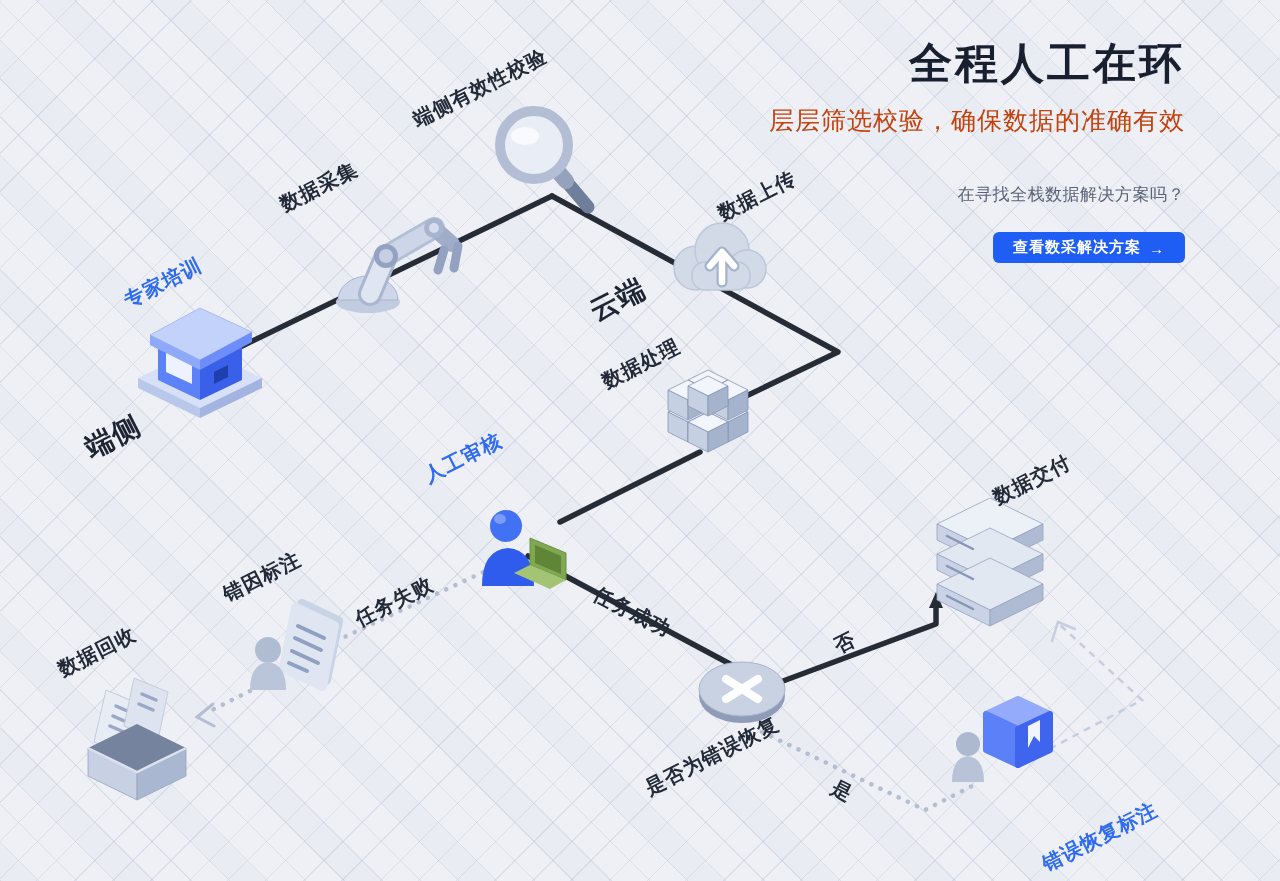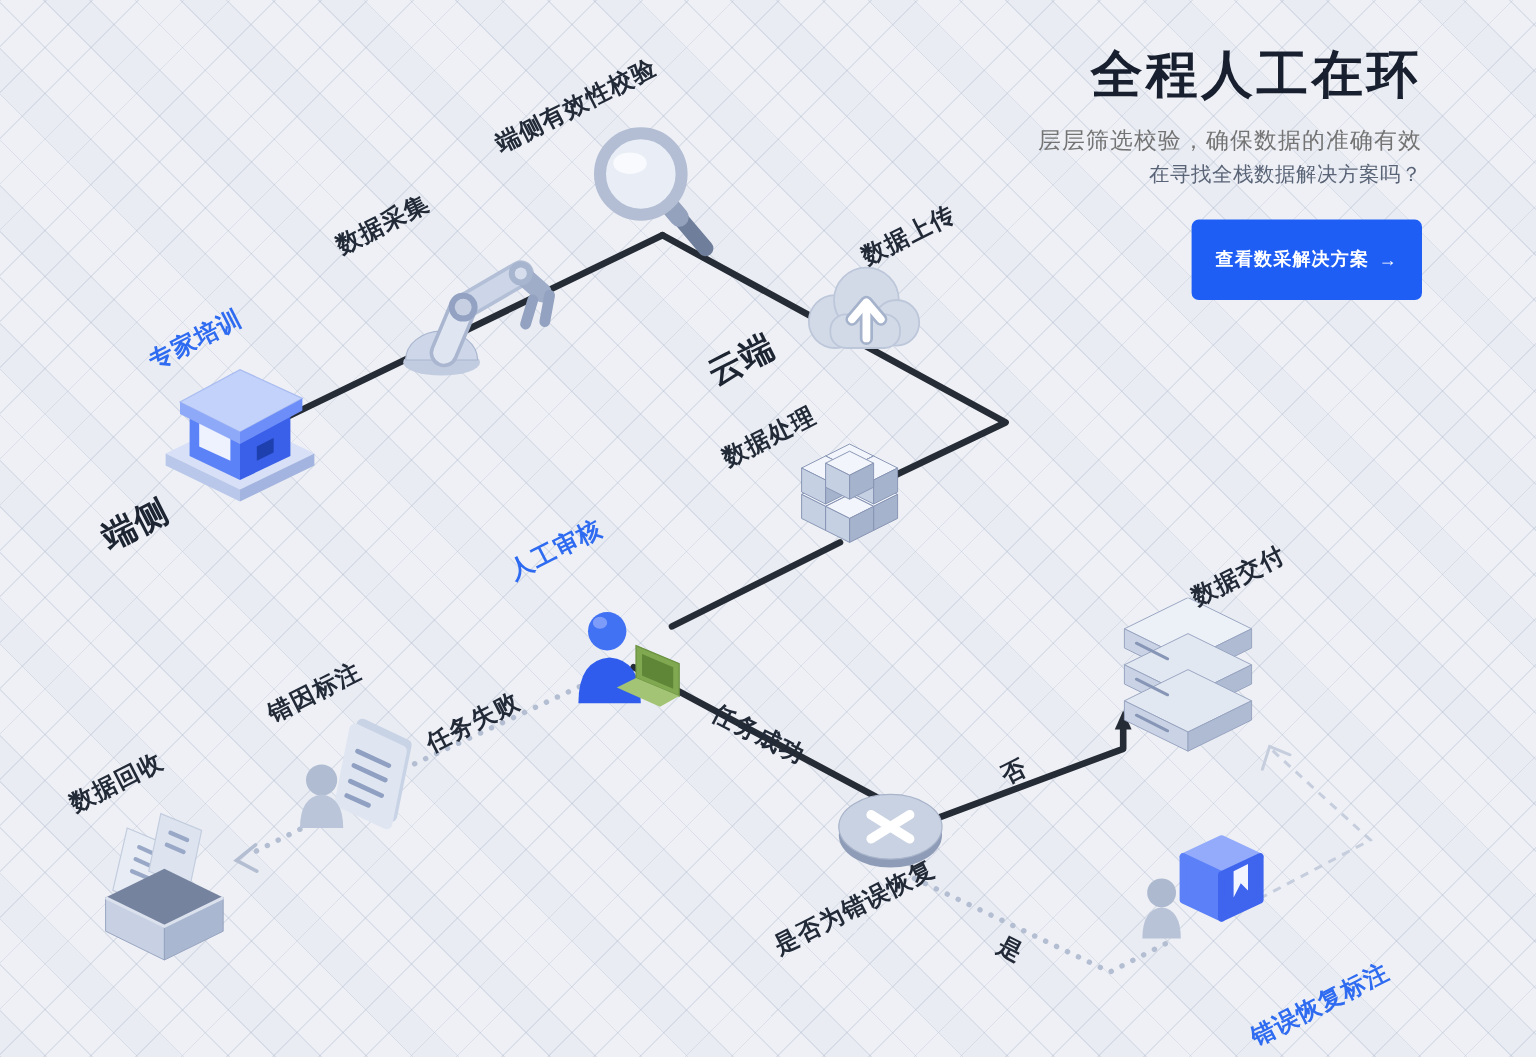--- a/index.html
+++ b/index.html
@@ -18,26 +18,26 @@
   .lbl{
     position:absolute;z-index:5;white-space:nowrap;
     font-weight:700;font-size:20px;color:#222a38;letter-spacing:1px;
     transform:translate(-50%,-50%) rotate(-27deg);
   }
   .lbl.desc{transform:translate(-50%,-50%) rotate(27deg);}
   .lbl.zone{font-size:28px;font-weight:800;color:#1d2432;}
   .lbl.blue{color:#2e6bf0;}
   .panel{position:absolute;z-index:6;right:95px;top:38px;width:560px;text-align:right;}
   .panel .title{font-size:43px;font-weight:800;color:#18202f;letter-spacing:3px;line-height:1.2;}
-  .panel .subtitle{margin-top:14px;font-size:19px;color:#737373;letter-spacing:1px;}
-  .panel .promo{font-size:17px;color:#5a6477;line-height:1.85;letter-spacing:.5px;}
+  .panel .subtitle{margin-top:14px;font-size:25px;color:#c2410c;letter-spacing:1px;}
+  .panel .promo{margin-top:42px;font-size:17px;color:#5a6477;line-height:1.85;letter-spacing:.5px;}
   .cta{
     margin-top:22px;display:inline-flex;align-items:flex-end;gap:8px;
     background:#1e5ef5;color:#fff;border:none;border-radius:6px;
-    padding:24px 20px;font-size:15px;font-weight:700;letter-spacing:1px;cursor:pointer;
+    padding:6px 20px;font-size:15px;font-weight:700;letter-spacing:1px;cursor:pointer;
     font-family:inherit;
   }
   .cta .arr{font-weight:700;}
 </style>
 </head>
 <body>
 
 <svg id="lines" class="layer" width="1280" height="881" viewBox="0 0 1280 881">
 
   <g fill="none" stroke="#262c35" stroke-width="5.5" stroke-linecap="round" stroke-linejoin="round">

